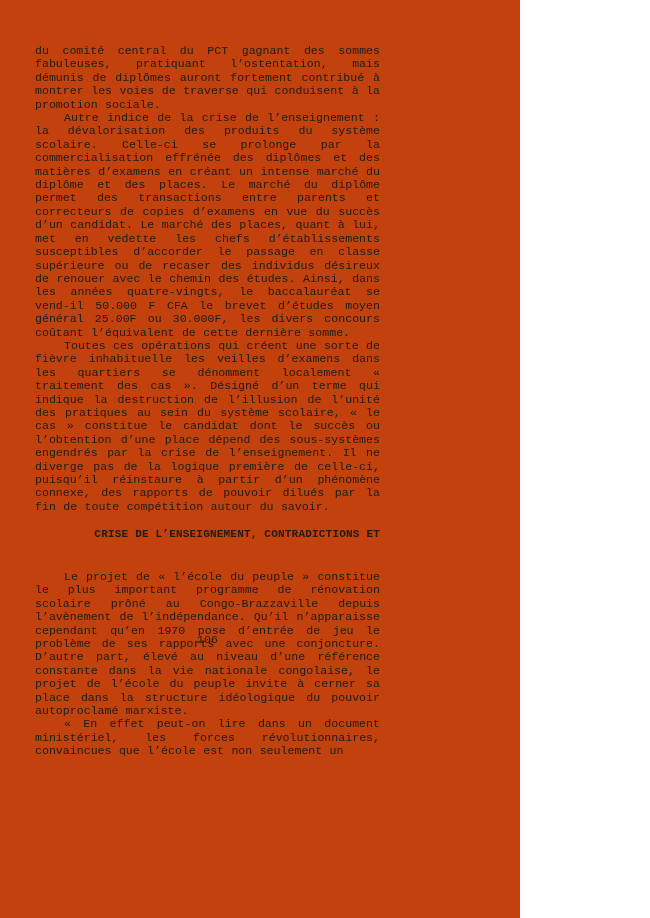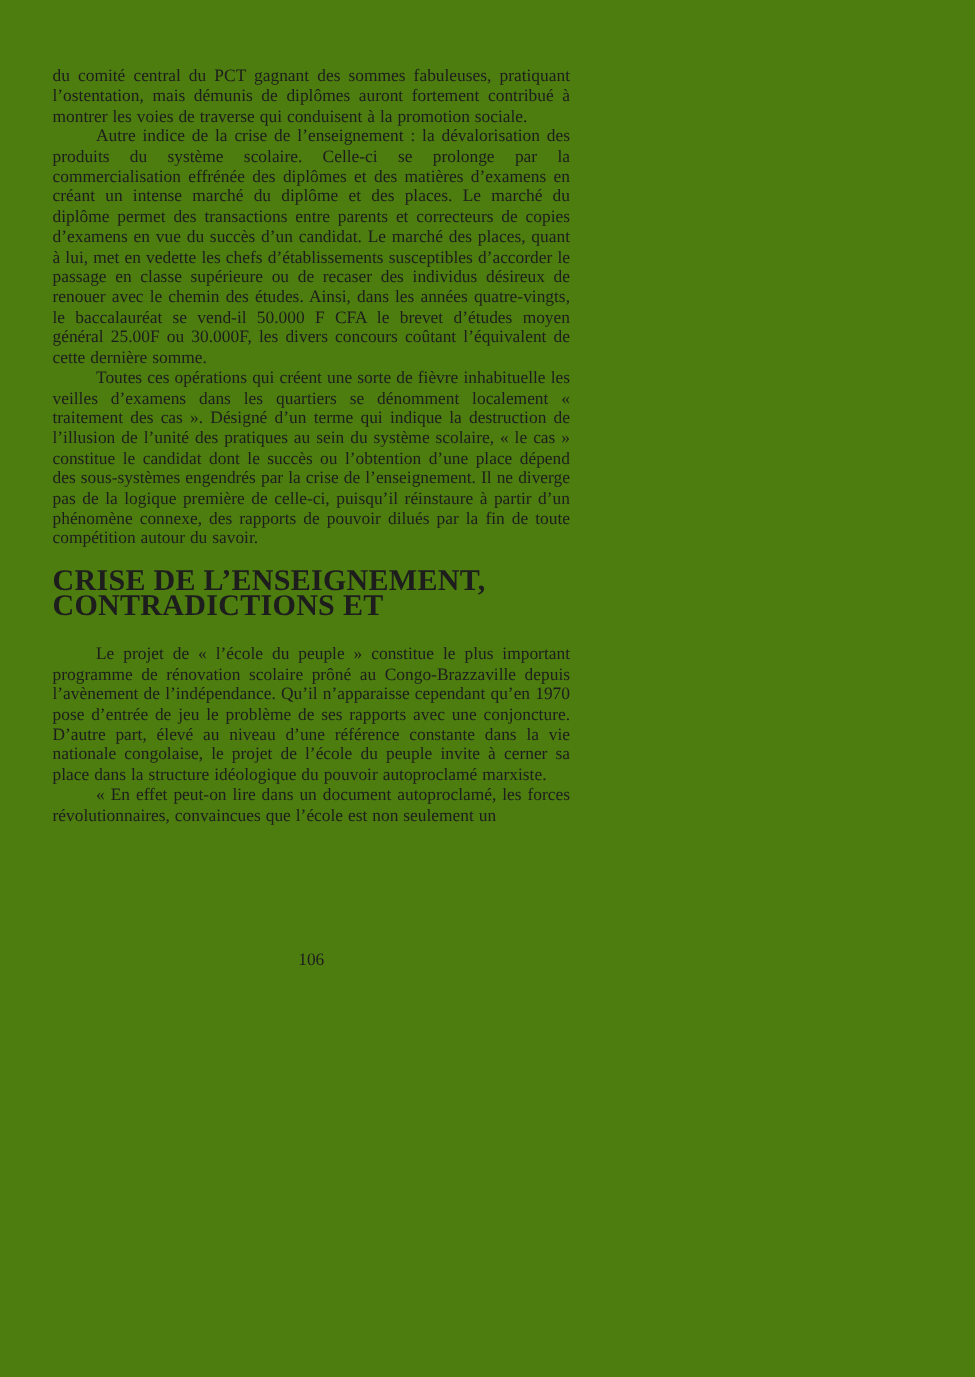--- a/index.html
+++ b/index.html
@@ -2,25 +2,25 @@
 <html><head>
 <meta charset="utf-8">
 <style>
   html, body {
     margin: 0;
     padding: 0;
     background: #ffffff;
   }
   .page {
     position: relative;
-    width: 650px;
+    width: 520px;
     height: 918px;
-    background: #4d7c0f;
+    background: #c2410c;
     overflow: hidden;
-    font-family: Liberation Serif, serif;
+    font-family: Liberation Mono, monospace;
     color: #1d1d1d;
   }
   .text-column {
     position: absolute;
     left: 35px;
     top: 44px;
     width: 345px;
     font-size: 11.6px;
     line-height: 13.4px;
     text-align: justify;
@@ -28,25 +28,25 @@
   }
   .para {
     margin: 0;
     padding: 0;
     word-spacing: 0.4px;
   }
   .para.indent {
     text-indent: 29px;
   }
   .section-heading {
-    margin: 13px 0 17px 0;
-    font-size: 20px;
+    margin: 13px 0 27px 0;
+    font-size: 11px;
     line-height: 16.8px;
     font-weight: bold;
-    text-align: left;
+    text-align: right;
     letter-spacing: 0.2px;
   }
   .section-heading .heading-line {
     display: block;
   }
   .page-number {
     position: absolute;
     top: 601px;
     left: 35px;
     width: 345px;
@@ -61,16 +61,16 @@
 
 <div class="page">
   <div class="text-column">
     <p class="para">du comité central du PCT gagnant des sommes fabuleuses, pratiquant l’ostentation, mais démunis de diplômes auront fortement contribué à montrer les voies de traverse qui conduisent à la promotion sociale.</p>
     <p class="para indent">Autre indice de la crise de l’enseignement : la dévalorisation des produits du système scolaire. Celle-ci se prolonge par la commercialisation effrénée des diplômes et des matières d’examens en créant un intense marché du diplôme et des places. Le marché du diplôme permet des transactions entre parents et correcteurs de copies d’examens en vue du succès d’un candidat. Le marché des places, quant à lui, met en vedette les chefs d’établissements susceptibles d’accorder le passage en classe supérieure ou de recaser des individus désireux de renouer avec le chemin des études. Ainsi, dans les années quatre-vingts, le baccalauréat se vend-il 50.000 F CFA le brevet d’études moyen général 25.00F ou 30.000F, les divers concours coûtant l’équivalent de cette dernière somme.</p>
     <p class="para indent">Toutes ces opérations qui créent une sorte de fièvre inhabituelle les veilles d’examens dans les quartiers se dénomment localement « traitement des cas ». Désigné d’un terme qui indique la destruction de l’illusion de l’unité des pratiques au sein du système scolaire, « le cas » constitue le candidat dont le succès ou l’obtention d’une place dépend des sous-systèmes engendrés par la crise de l’enseignement. Il ne diverge pas de la logique première de celle-ci, puisqu’il réinstaure à partir d’un phénomène connexe, des rapports de pouvoir dilués par la fin de toute compétition autour du savoir.</p>
     <h2 class="section-heading">
       <span class="heading-line">CRISE DE L’ENSEIGNEMENT, CONTRADICTIONS ET</span>
     </h2>
     <p class="para indent">Le projet de « l’école du peuple » constitue le plus important programme de rénovation scolaire prôné au Congo-Brazzaville depuis l’avènement de l’indépendance. Qu’il n’apparaisse cependant qu’en 1970 pose d’entrée de jeu le problème de ses rapports avec une conjoncture. D’autre part, élevé au niveau d’une référence constante dans la vie nationale congolaise, le projet de l’école du peuple invite à cerner sa place dans la structure idéologique du pouvoir autoproclamé marxiste.</p>
-    <p class="para indent">« En effet peut-on lire dans un document autoproclamé, les forces révolutionnaires, convaincues que l’école est non seulement un</p>
+    <p class="para indent">« En effet peut-on lire dans un document ministériel, les forces révolutionnaires, convaincues que l’école est non seulement un</p>
   </div>
   <div class="page-number">106</div>
 </div>
 
 </body></html>

